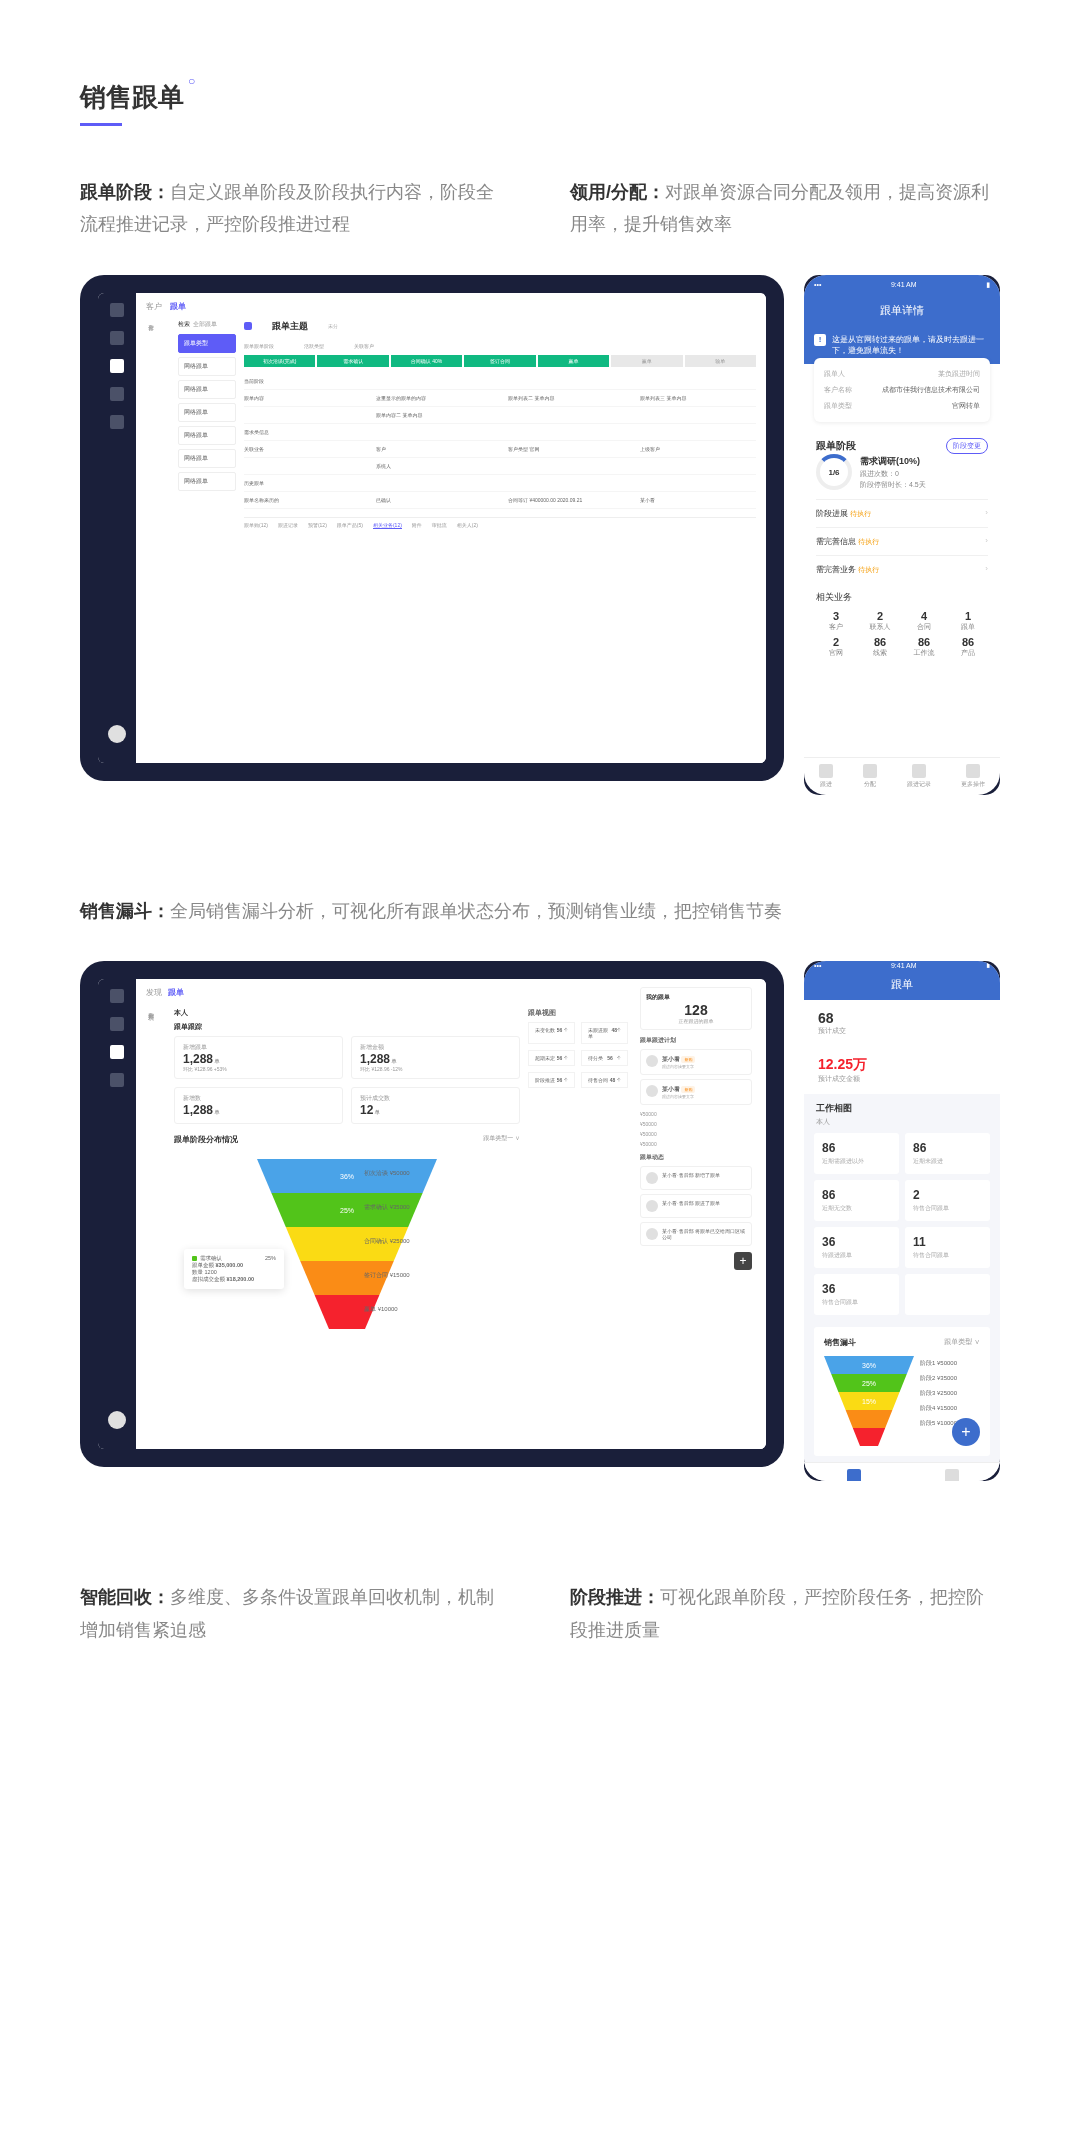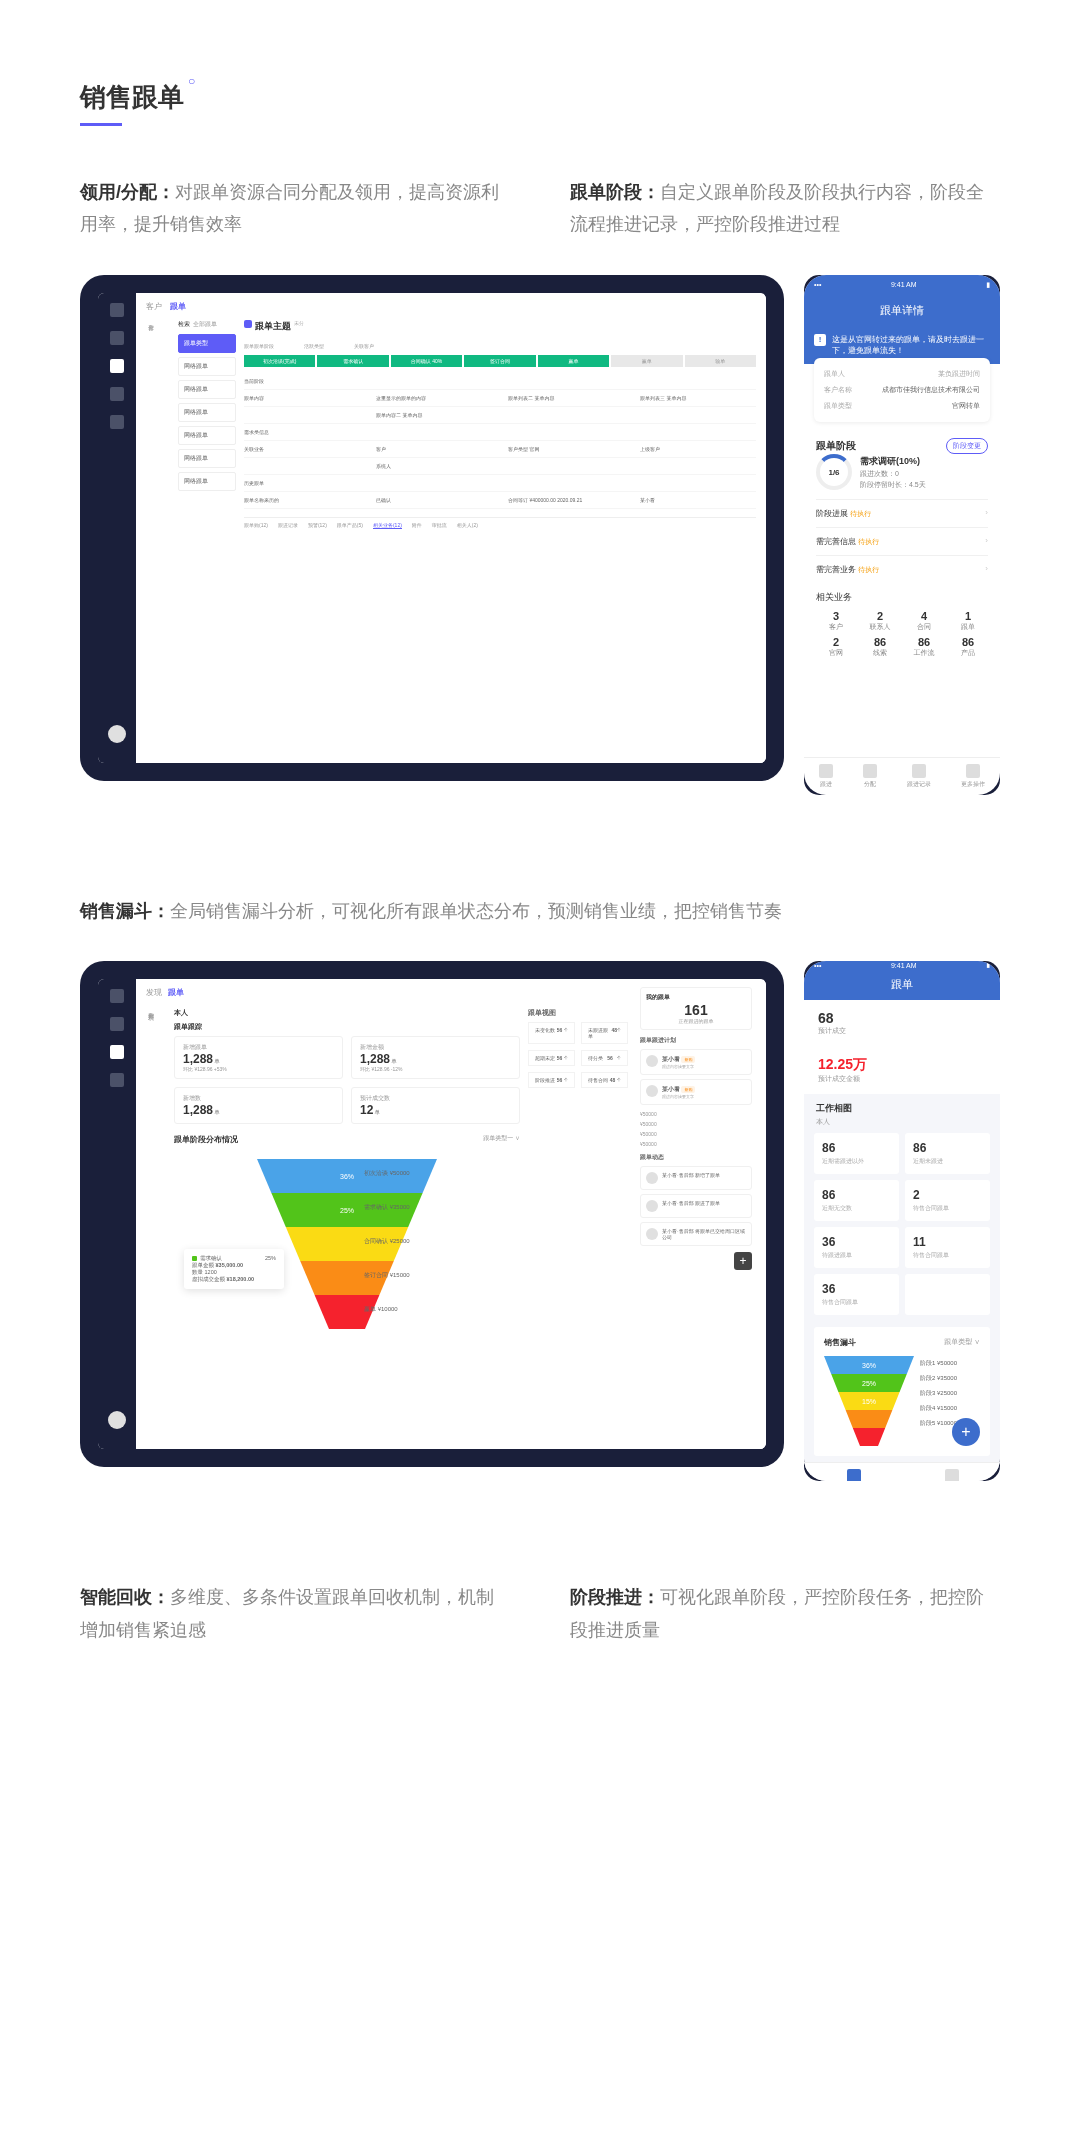--- a/index.html
+++ b/index.html
@@ -24,21 +24,21 @@
 .tablet-sidebar .avatar { width: 18px; height: 18px; background: #e0e0e0; border-radius: 50%; margin-top: auto; margin-bottom: 10px; }
 .tablet-main { flex: 1; background: #fff; padding: 8px 10px; font-size: 7px; color: #666; overflow: hidden; }
 .main-header { display: flex; gap: 8px; align-items: center; font-size: 8px; margin-bottom: 8px; }
 .main-header .tab { color: #5e5cf7; font-weight: 600; }
 .main-header .tab2 { color: #999; }
 .main-body { display: flex; gap: 8px; }
 .filter-col { width: 58px; }
 .filter-item { background: #fff; border: 1px solid #eee; padding: 4px 5px; margin-bottom: 4px; font-size: 6px; border-radius: 2px; }
 .filter-item.active { background: #5e5cf7; color: #fff; border-color: #5e5cf7; }
 .content-col { flex: 1; }
-.content-title { display: flex; align-items: flex-start; gap: 3px; margin-bottom: 10px; }
+.content-title { display: flex; align-items: center; gap: 20px; margin-bottom: 10px; }
 .content-title .t { font-size: 9px; font-weight: 600; color: #333; }
 .breadcrumb-row { display: flex; gap: 30px; font-size: 5px; color: #999; margin-bottom: 6px; }
 .stage-bar { display: flex; gap: 2px; margin-bottom: 6px; }
 .stage-chip { flex: 1; background: #10b981; color: #fff; font-size: 5px; padding: 3px 2px; text-align: center; position: relative; }
 .stage-chip.grey { background: #e8e8e8; color: #999; }
 .data-row { display: flex; gap: 16px; font-size: 5px; color: #666; padding: 5px 0; border-bottom: 1px solid #f5f5f5; }
 .data-row > span { flex: 1; }
 .bottom-tabs { display: flex; gap: 10px; font-size: 5px; color: #999; margin-top: 8px; border-top: 1px solid #eee; padding-top: 4px; }
 .bottom-tabs .bt { color: #5e5cf7; border-bottom: 1px solid #5e5cf7; }
 .phone { width: 196px; background: #1a1f3a; border-radius: 15px; padding: 0; }
@@ -103,24 +103,24 @@
 <body>
 
 <div class="page">
 
 
   <div class="section-label">销售跟单</div>
   <div class="section-underline"></div>
 
   <div class="two-col">
     <div class="desc-block">
+      <span class="desc-title">跟单阶段：</span><span>自定义跟单阶段及阶段执行内容，阶段全流程推进记录，严控阶段推进过程</span>
+    </div>
+    <div class="desc-block">
       <span class="desc-title">领用/分配：</span><span>对跟单资源合同分配及领用，提高资源利用率，提升销售效率</span>
-    </div>
-    <div class="desc-block">
-      <span class="desc-title">跟单阶段：</span><span>自定义跟单阶段及阶段执行内容，阶段全流程推进记录，严控阶段推进过程</span>
     </div>
   </div>
 
   <div class="mockups">
 
     <div class="tablet">
       <div class="tablet-screen">
         <div class="tablet-sidebar">
           <div class="si"></div>
           <div class="si"></div>
@@ -421,21 +421,21 @@
                       <b>48</b>
                       <span style="font-size:4px">个</span>
                     </div>
                   </div>
               </div>
             </div>
           </div>
           <div class="right-panel">
             <div class="card">
               <div style="font-size:6px;color:#333;font-weight:600">我的跟单</div>
-              <div class="big">161</div>
+              <div class="big">128</div>
               <div style="text-align:center;font-size:5px;color:#999">正在跟进的跟单</div>
             </div>
             <div style="font-size:6px;font-weight:600;margin:4px 0">跟单跟进计划</div>
             <div id="t2-people">
                 <div class="card2">
                   <div class="av"></div>
                   <div style="flex:1"><b style="font-size:6px">某小看</b> <span style="background:#fef3e6;color:#fa8c16;font-size:4px;padding:1px 3px;border-radius:2px">新购</span><div style="font-size:4px;color:#aaa">跟进内容摘要文字</div></div>
                 </div>
                 <div class="card2">
                   <div class="av"></div>

